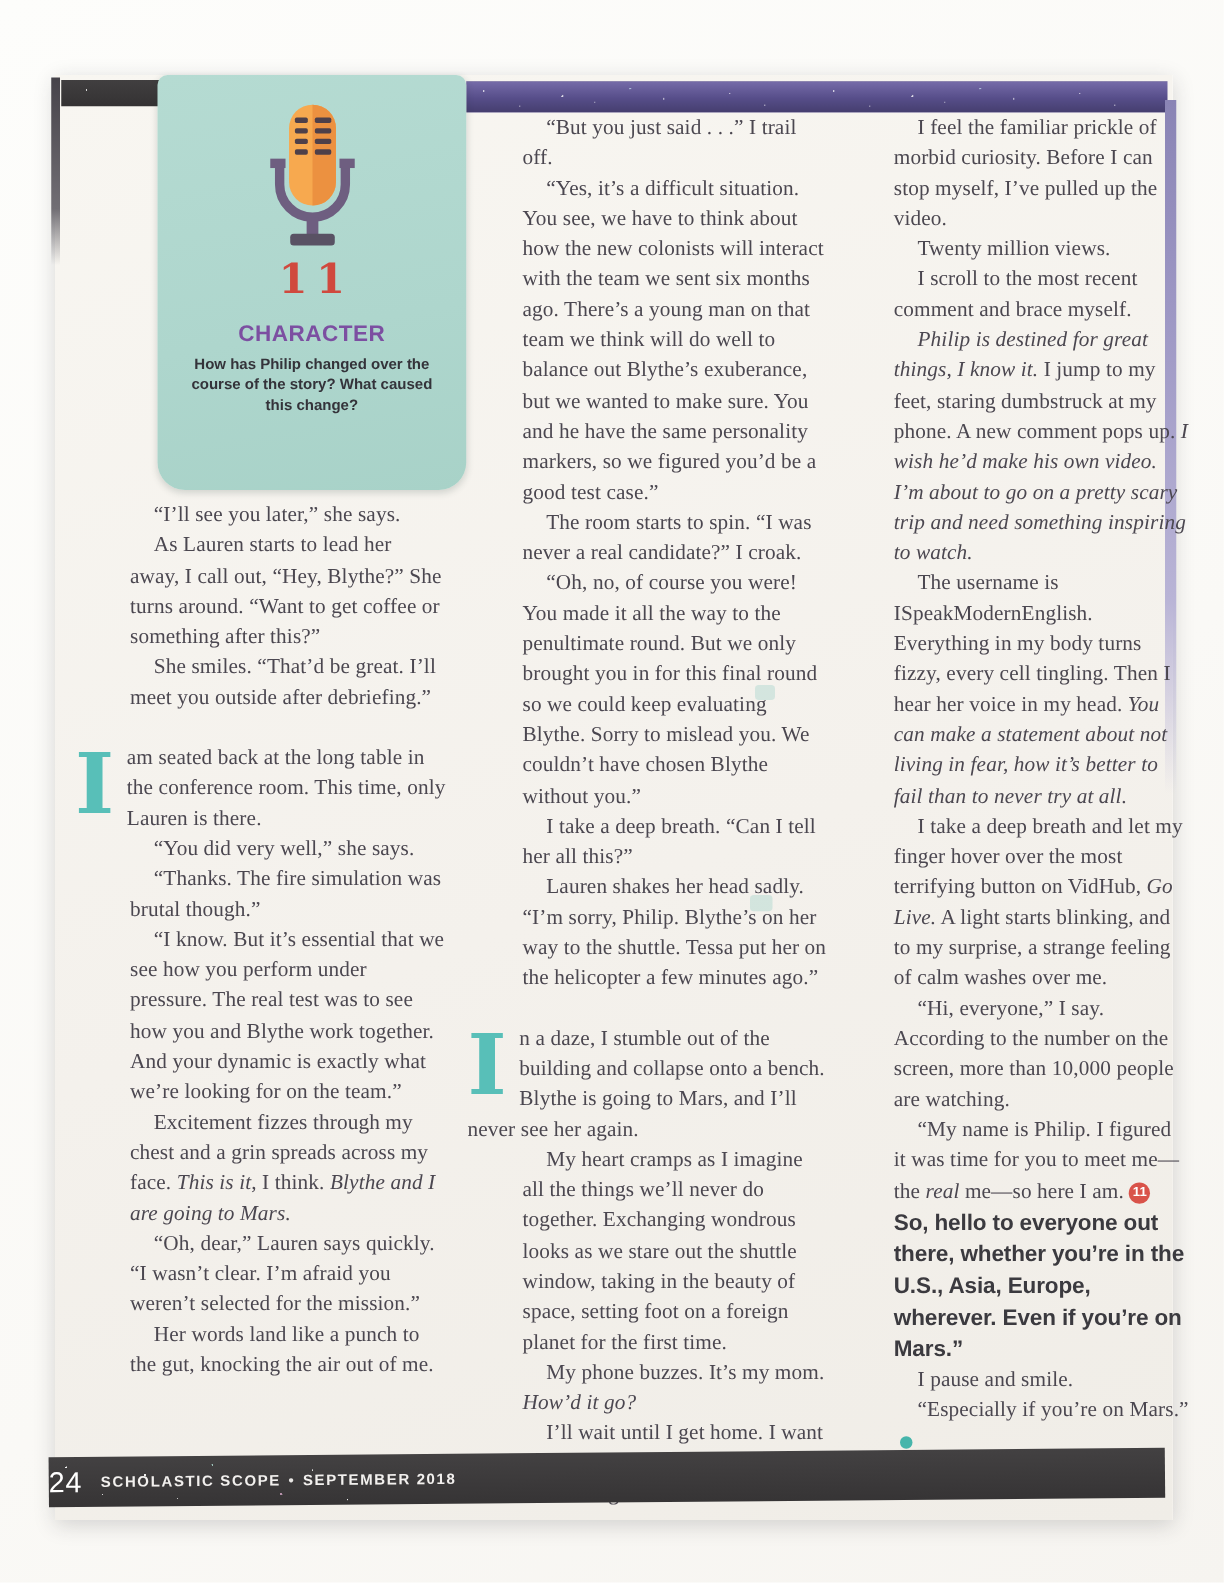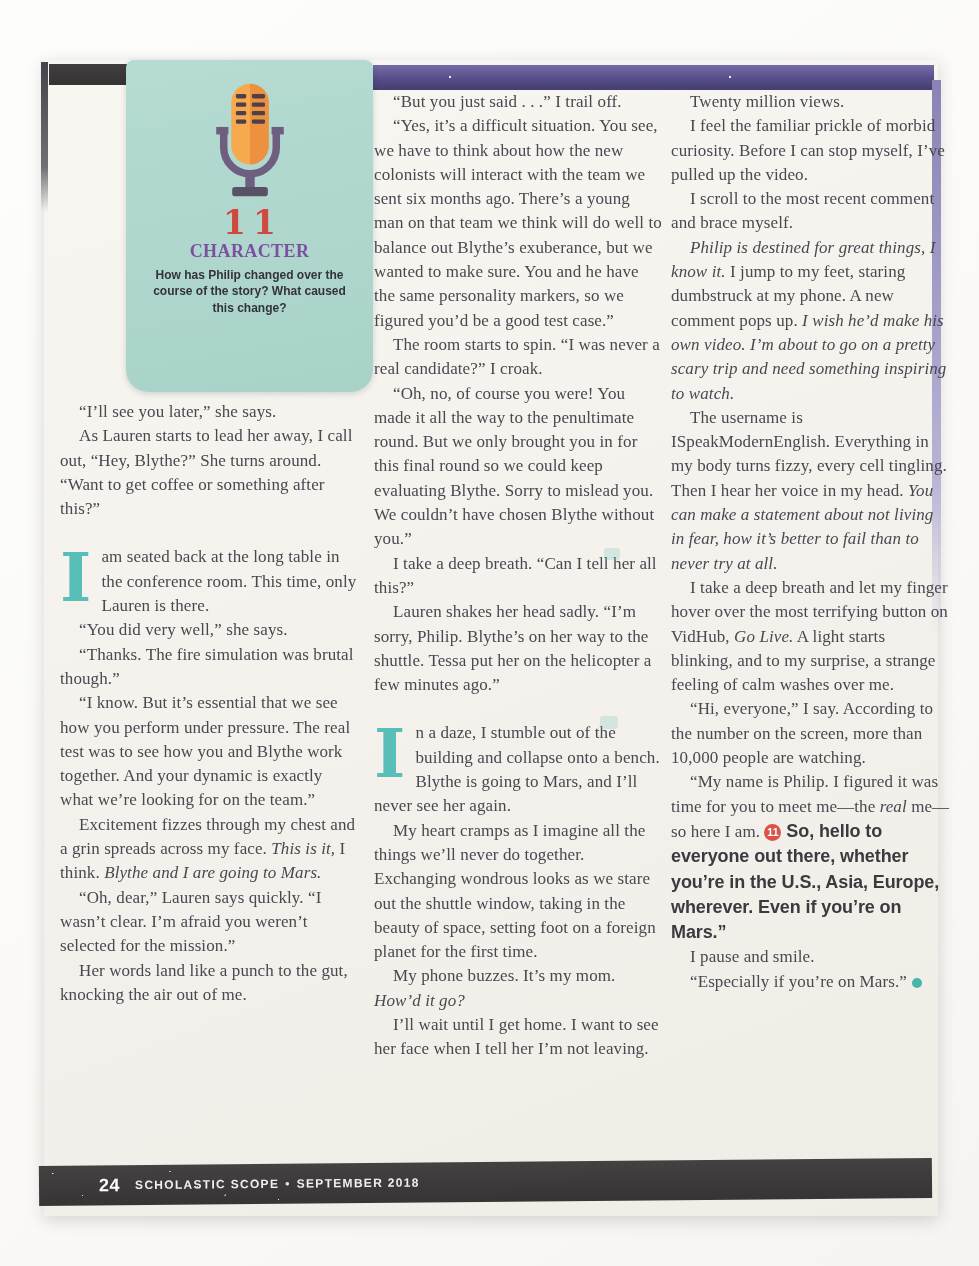--- a/index.html
+++ b/index.html
@@ -50,37 +50,37 @@
     box-shadow:0 2px 6px rgba(40,60,55,.18);
     display:flex;flex-direction:column;align-items:center;
     padding-top:20px;box-sizing:border-box;text-align:center;
   }
   .mic{width:96px;height:122px;}
   .callout-number{
     font-family:"DejaVu Serif",serif;font-weight:bold;font-size:33px;line-height:1;
     color:#d0493e;letter-spacing:7px;text-indent:7px;margin-top:4px;
   }
   .callout-title{
-    font-family:Liberation Serif, serif;font-weight:bold;font-size:18px;
-    color:#7c4fa1;letter-spacing:.4px;margin-top:2px;
+    font-family:Liberation Sans, sans-serif;font-weight:bold;font-size:18px;
+    color:#7c4fa1;letter-spacing:.4px;margin-top:18px;
   }
   .callout-question{
     font-family:"Liberation Sans",sans-serif;font-weight:bold;font-size:12px;
     color:#34333a;line-height:1.36;padding:5px 20px 0;
   }
   
   .col{
     position:absolute;font-size:17px;line-height:24.3px;color:#4b4750;
     letter-spacing:.1px;
   }
   .col1{left:16px;top:340px;width:297px;}
   .col2{left:330px;top:30px;width:288px;}
   .col3{left:627px;top:30px;width:280px;}
   .para{margin:0;}
-  .para.indent{text-indent:19px;}
+  .para.indent{text-indent:19px;padding-left:44px;}
   .para.gap{margin-top:24px;}
   .dropcap{
     float:left;font-family:"DejaVu Serif",serif;font-weight:bold;
     font-size:67px;line-height:56px;color:#58bfb8;padding:5px 10px 2px 0;
   }
   em{font-style:italic;}
   .bold-sans{
     font-family:"Liberation Sans",sans-serif;font-weight:700;
     font-size:18px;color:#3b3a3f;letter-spacing:-.1px;
   }
@@ -110,22 +110,22 @@
       radial-gradient(circle .7px at 103px 34px, rgba(255,255,255,.7) 55%, transparent 62%),
       radial-gradient(circle 1.2px at 131px 7px, rgba(173,216,206,.85) 55%, transparent 62%),
       radial-gradient(circle .9px at 158px 22px, rgba(255,255,255,.75) 55%, transparent 62%),
       radial-gradient(circle 1.6px at 186px 31px, rgba(215,168,200,.8) 55%, transparent 62%),
       radial-gradient(circle .8px at 211px 12px, rgba(255,255,255,.85) 55%, transparent 62%),
       radial-gradient(circle 1px at 239px 36px, rgba(255,255,255,.9) 55%, transparent 62%),
       radial-gradient(circle .7px at 262px 18px, rgba(255,255,255,.6) 55%, transparent 62%),
       linear-gradient(180deg,#434142 0%,#363435 100%);
   }
   .page-num{
-    font-family:"Liberation Sans",sans-serif;font-weight:bold;font-size:18px;
-    color:#ffffff;margin-left:60px;letter-spacing:.5px;
+    font-family:"Liberation Sans",sans-serif;font-weight:normal;font-size:23px;
+    color:#ffffff;letter-spacing:.5px;
   }
   .footer-text,.footer-sep{
     font-family:"Liberation Sans",sans-serif;font-weight:bold;font-size:12px;
     color:#f2f0ee;letter-spacing:1.3px;
   }
   .footer-text.mag{margin-left:15px;}
   .footer-sep{margin:0 6px;color:#e8e6e4;}
 </style>
 </head>
 <body>
@@ -160,20 +160,21 @@
       </svg>
     </div>
     <div class="callout-number">11</div>
     <div class="callout-title">CHARACTER</div>
     <div class="callout-question">How has Philip changed over the course of the story? What caused this change?</div>
   </div>
 
   <div class="col col1">
       <p class="para indent">“I’ll see you later,” she says.</p>
       <p class="para indent">As Lauren starts to lead her away, I call out, “Hey, Blythe?” She turns around. “Want to get coffee or something after this?”</p>
+      <p class="para indent">She smiles. “That’d be great. I’ll meet you outside after debriefing.”</p>
       <p class="para drop gap"><span class="dropcap">I</span>am seated back at the long table in the conference room. This time, only Lauren is there.</p>
       <p class="para indent">“You did very well,” she says.</p>
       <p class="para indent">“Thanks. The fire simulation was brutal though.”</p>
       <p class="para indent">“I know. But it’s essential that we see how you perform under pressure. The real test was to see how you and Blythe work together. And your dynamic is exactly what we’re looking for on the team.”</p>
       <p class="para indent">Excitement fizzes through my chest and a grin spreads across my face. <em>This is it,</em> I think. <em>Blythe and I are going to Mars.</em></p>
       <p class="para indent">“Oh, dear,” Lauren says quickly. “I wasn’t clear. I’m afraid you weren’t selected for the mission.”</p>
       <p class="para indent">Her words land like a punch to the gut, knocking the air out of me.</p>
     </div>
   <div class="col col2">
       <p class="para indent">“But you just said . . .” I trail off.</p>
@@ -181,22 +182,22 @@
       <p class="para indent">The room starts to spin. “I was never a real candidate?” I croak.</p>
       <p class="para indent">“Oh, no, of course you were! You made it all the way to the penultimate round. But we only brought you in for this final round so we could keep evaluating Blythe. Sorry to mislead you. We couldn’t have chosen Blythe without you.”</p>
       <p class="para indent">I take a deep breath. “Can I tell her all this?”</p>
       <p class="para indent">Lauren shakes her head sadly. “I’m sorry, Philip. Blythe’s on her way to the shuttle. Tessa put her on the helicopter a few minutes ago.”</p>
       <p class="para drop gap"><span class="dropcap">I</span>n a daze, I stumble out of the building and collapse onto a bench. Blythe is going to Mars, and I’ll never see her again.</p>
       <p class="para indent">My heart cramps as I imagine all the things we’ll never do together. Exchanging wondrous looks as we stare out the shuttle window, taking in the beauty of space, setting foot on a foreign planet for the first time.</p>
       <p class="para indent">My phone buzzes. It’s my mom. <em>How’d it go?</em></p>
       <p class="para indent">I’ll wait until I get home. I want to see her face when I tell her I’m not leaving.</p>
     </div>
   <div class="col col3">
+      <p class="para indent">I feel the familiar prickle of morbid curiosity. Before I can stop myself, I’ve pulled up the video.</p>
       <p class="para indent">Twenty million views.</p>
-      <p class="para indent">I feel the familiar prickle of morbid curiosity. Before I can stop myself, I’ve pulled up the video.</p>
       <p class="para indent">I scroll to the most recent comment and brace myself.</p>
       <p class="para indent"><em>Philip is destined for great things, I know it.</em> I jump to my feet, staring dumbstruck at my phone. A new comment pops up. <em>I wish he’d make his own video. I’m about to go on a pretty scary trip and need something inspiring to watch.</em></p>
       <p class="para indent">The username is ISpeakModernEnglish. Everything in my body turns fizzy, every cell tingling. Then I hear her voice in my head. <em>You can make a statement about not living in fear, how it’s better to fail than to never try at all.</em></p>
       <p class="para indent">I take a deep breath and let my finger hover over the most terrifying button on VidHub, <em>Go Live.</em> A light starts blinking, and to my surprise, a strange feeling of calm washes over me.</p>
       <p class="para indent">“Hi, everyone,” I say. According to the number on the screen, more than 10,000 people are watching.</p>
       <p class="para indent">“My name is Philip. I figured it was time for you to meet me—the <em>real</em> me—so here I am. <span class="inline-badge">11</span><strong class="bold-sans"> So, hello to everyone out there, whether you’re in the U.S., Asia, Europe, wherever. Even if you’re on Mars.”</strong></p>
       <p class="para indent">I pause and smile.</p>
       <p class="para indent">“Especially if you’re on Mars.”<span class="end-dot"></span></p>
     </div>
 

